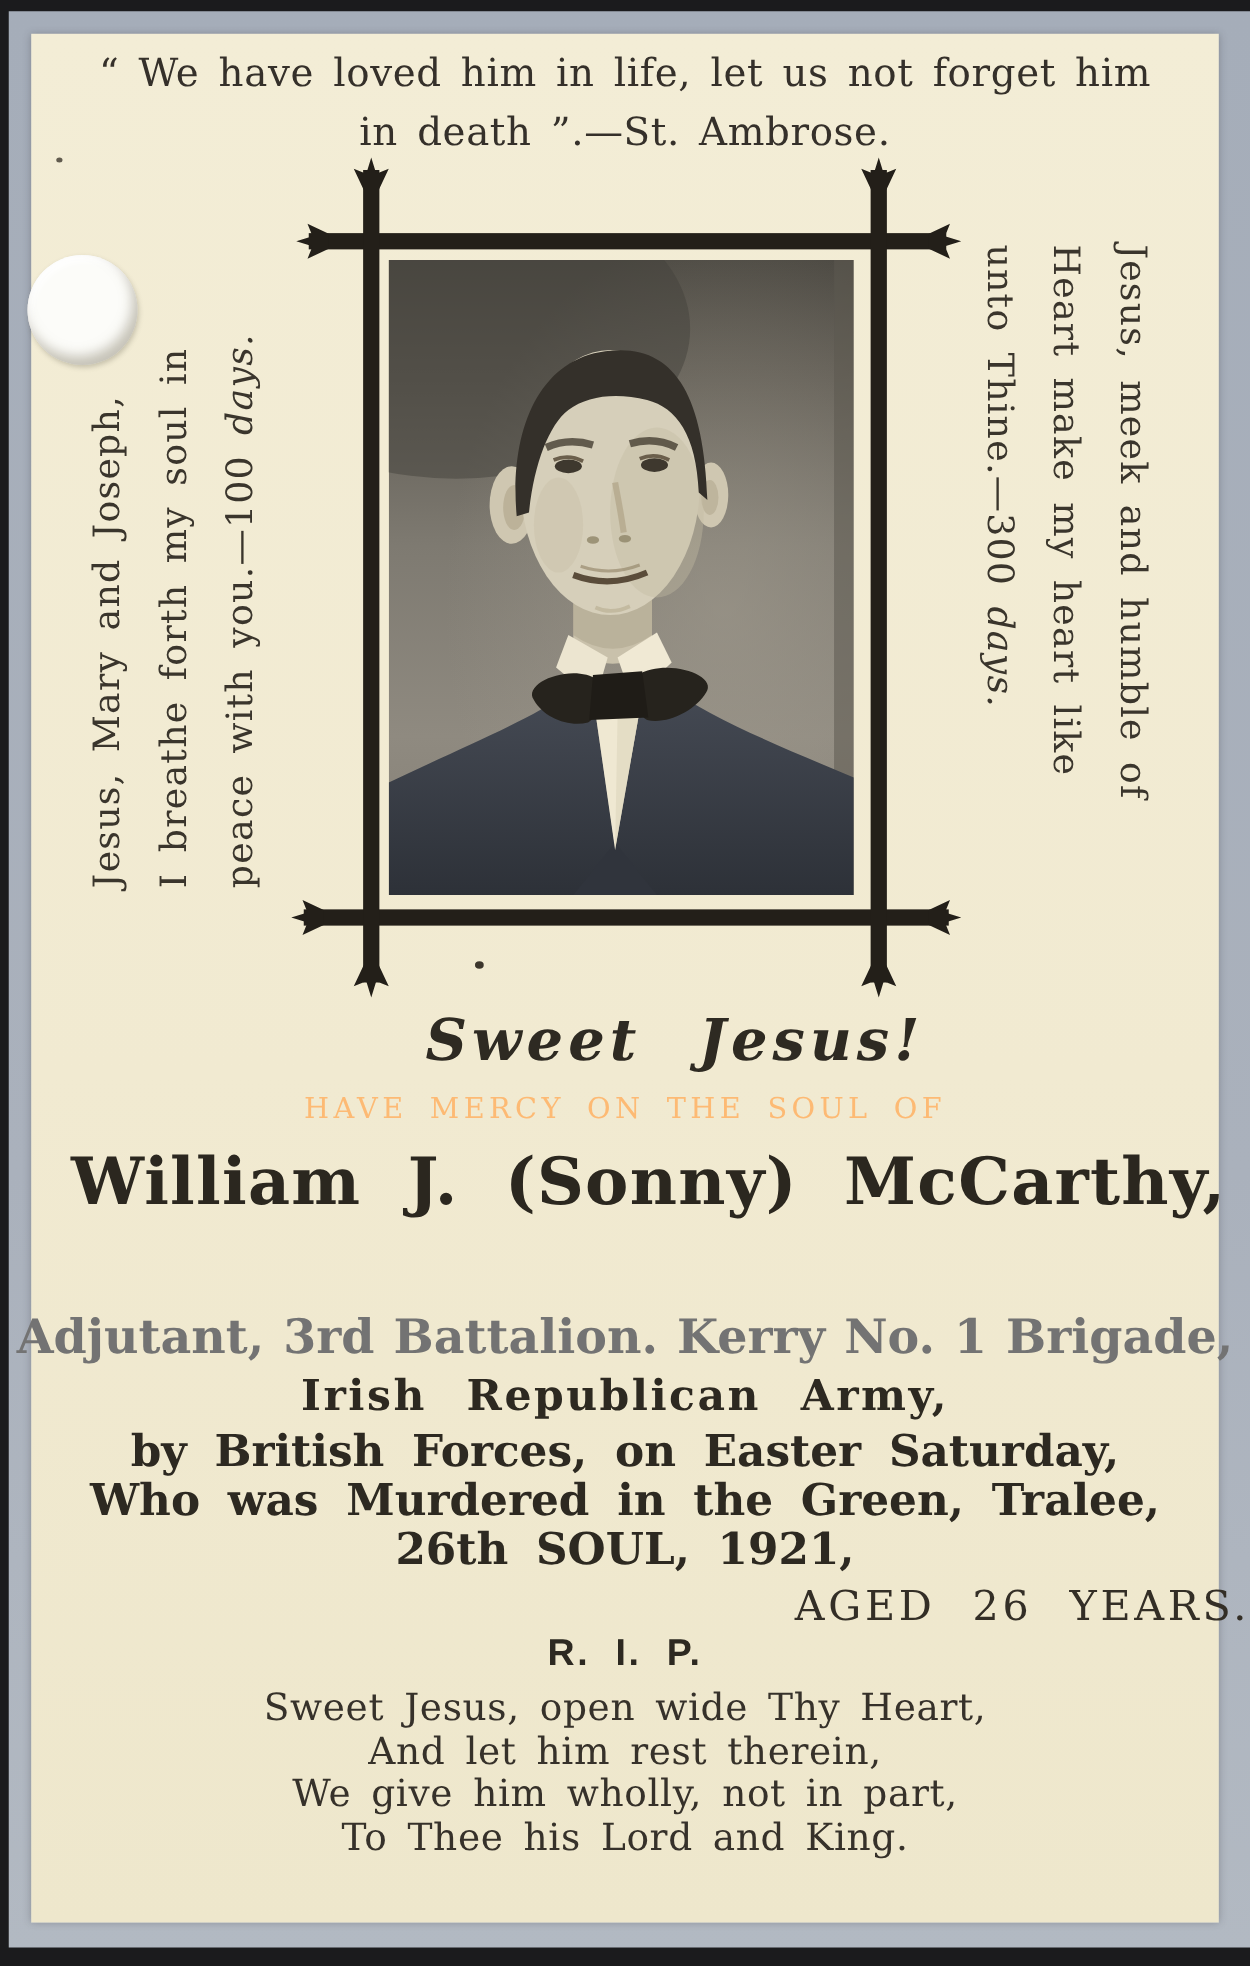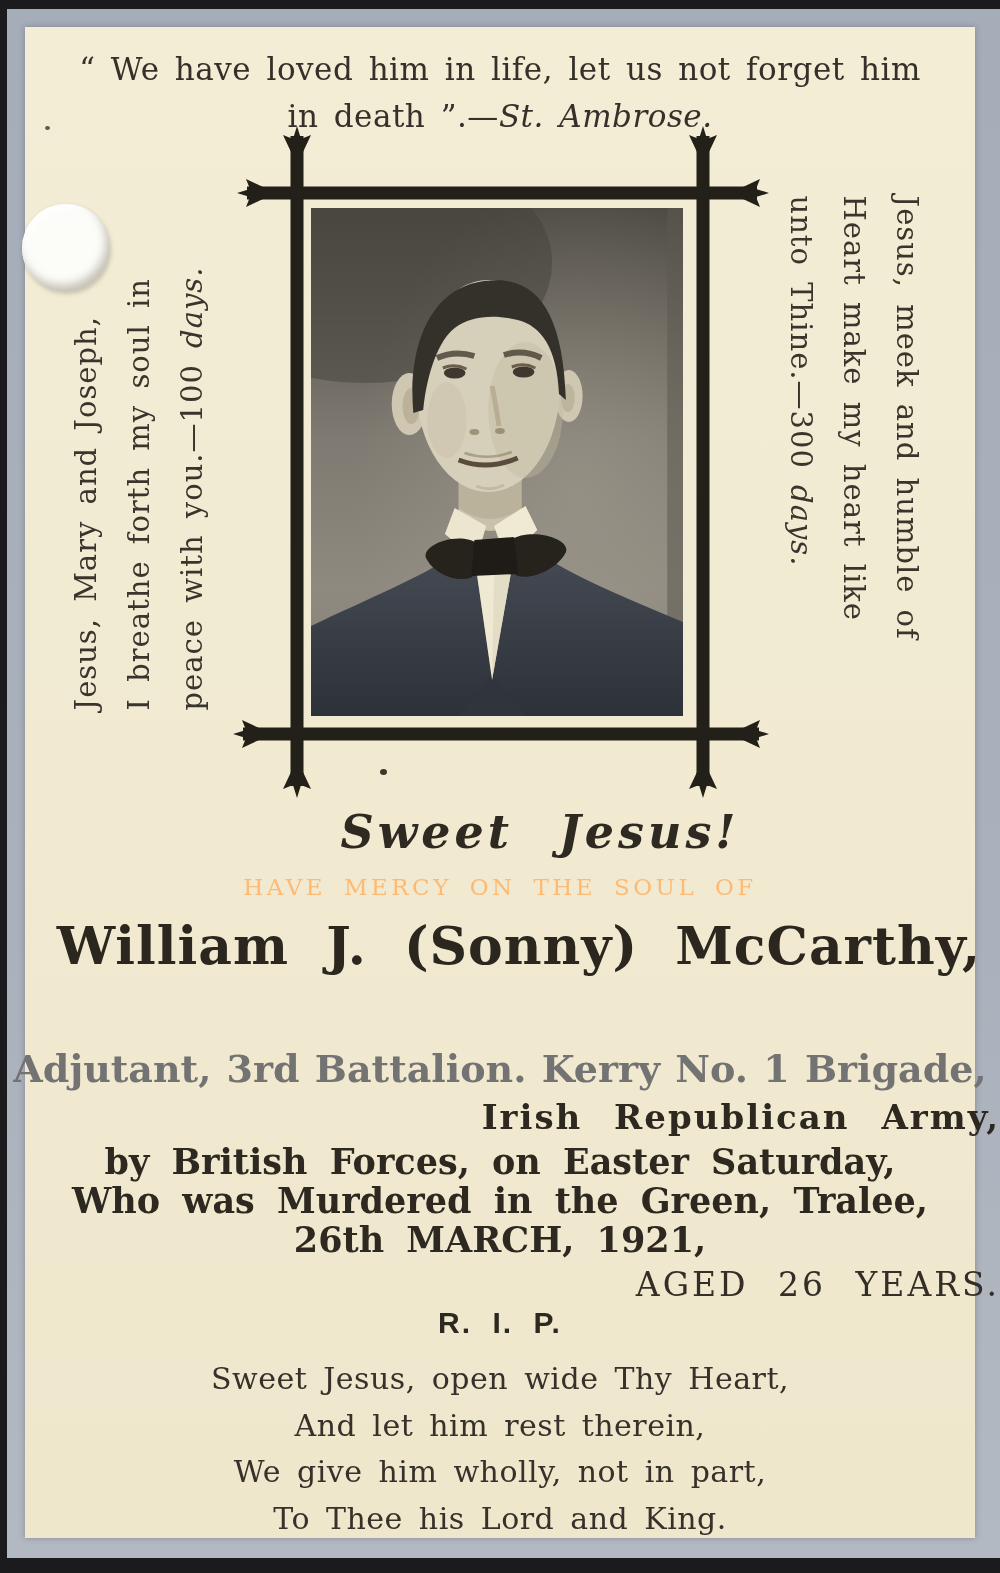--- a/index.html
+++ b/index.html
@@ -6,43 +6,43 @@
   .stage{position:relative;width:1000px;height:1573px;background:#1b1b1d;overflow:hidden;
          font-family:"DejaVu Serif", serif;}
   .mat{position:absolute;left:7px;top:9px;right:0;bottom:15px;background:#a9b0bb;
        background:linear-gradient(180deg,#a5adb9 0%,#aab1bc 60%,#b2b9c2 100%);}
   .card{position:absolute;left:25px;top:27px;width:950px;height:1511px;
         background:linear-gradient(180deg,#f3edd6 0%,#f1ead1 55%,#eee7cc 100%);
         box-shadow:0 0 6px rgba(60,60,70,.35);}
   .abs{position:absolute;}
   .ink{color:#35302a;}
   .center{width:1000px;left:0;text-align:center;}
-  .quote{top:46px;font-size:31px;line-height:47px;letter-spacing:.5px;word-spacing:5px;}
-  .quote .attr{font-style:italic;text-align:center;}
+  .quote{top:36px;font-size:31px;line-height:47px;letter-spacing:.5px;word-spacing:5px;}
+  .quote .attr{text-align:center;}
   .vprayer{font-size:29px;line-height:53px;letter-spacing:1px;word-spacing:6px;color:#3a352c;}
   .vprayer p{margin:0;}
   .vprayer .it{font-style:italic;}
   .prayer-left{left:-111px;top:381px;width:500px;height:159px;transform:rotate(-90deg);}
   .prayer-right{left:598px;top:371px;width:510px;height:159px;transform:rotate(90deg);}
   .heading{top:804px;font-size:46px;line-height:57px;font-weight:bold;font-style:italic;
            letter-spacing:4px;word-spacing:26px;color:#2e2a22;padding-left:40px;}
   .mercy{top:872px;font-size:23px;line-height:30px;letter-spacing:3.5px;word-spacing:7px;color:#fdba74;}
   .name{top:910px;font-size:52px;line-height:72px;font-weight:bold;letter-spacing:1px;
         word-spacing:18px;color:#2b271f;padding-left:19px;}
   .place{top:998px;font-size:28px;line-height:40px;letter-spacing:2.5px;word-spacing:10px;
          font-family:"Liberation Sans", sans-serif;font-weight:600;color:#3a352c;}
   .rank{top:1046px;font-size:38px;line-height:46px;font-weight:bold;word-spacing:2px;color:#737373;}
   .org{top:1094px;font-size:34px;line-height:46px;font-weight:bold;letter-spacing:2px;
-       word-spacing:18px;color:#2d2921;text-align:right;}
+       word-spacing:18px;color:#2d2921;}
   .death{top:1142px;font-size:35px;line-height:39px;font-weight:bold;word-spacing:10px;color:#2d2921;}
   .age{top:1262px;font-size:33px;line-height:45px;letter-spacing:3px;word-spacing:16px;color:#332e26;text-align:right;}
   .rip{top:1303px;font-size:30px;line-height:39px;font-weight:bold;letter-spacing:2px;word-spacing:10px;
        font-family:"Liberation Sans", sans-serif;color:#2d2921;}
   .verse{top:1350px;font-size:30px;line-height:34.5px;letter-spacing:.5px;word-spacing:6px;color:#36312a;}
-  .verse p{margin:12px;}
+  .verse p{margin:0;}
   .hole{left:22px;top:204px;width:88px;height:88px;border-radius:50%;background:#fcfcf9;
         box-shadow:inset -4px -7px 9px rgba(145,140,120,.5), inset 3px 5px 6px rgba(255,255,255,.95),
                    1px 2px 4px rgba(100,95,80,.3); z-index:5;}
   .speck{background:#3c362c;border-radius:50%;}
   svg{display:block;}
 </style>
 </head>
 <body>
 
 <div class="stage">
@@ -145,21 +145,21 @@
   </svg>
 
   <div class="abs center heading">Sweet Jesus!</div>
   <div class="abs center mercy">HAVE MERCY ON THE SOUL OF</div>
   <div class="abs center name">William J. (Sonny) McCarthy,</div>
   <div class="abs center rank">Adjutant, 3rd Battalion. Kerry No. 1 Brigade,</div>
   <div class="abs center org">Irish Republican Army,</div>
   <div class="abs center death">
     <div>by British Forces, on Easter Saturday,</div>
     <div>Who was Murdered in the Green, Tralee,</div>
-    <div>26th MARCH, 1921,</div>
+    <div>26th SOUL, 1921,</div>
   </div>
   <div class="abs center age">AGED 26 YEARS.</div>
   <div class="abs center rip">R. I. P.</div>
 
   <div class="abs center verse">
     <p>Sweet Jesus, open wide Thy Heart,</p>
     <p>And let him rest therein,</p>
     <p>We give him wholly, not in part,</p>
     <p>To Thee his Lord and King.</p>
   </div>

